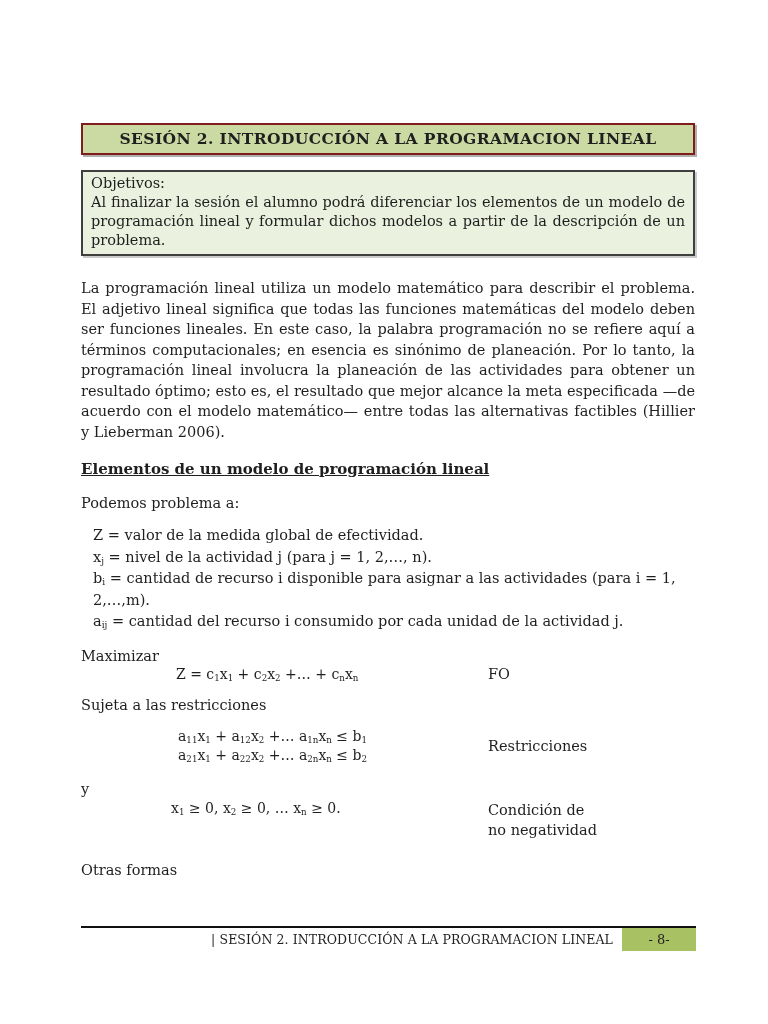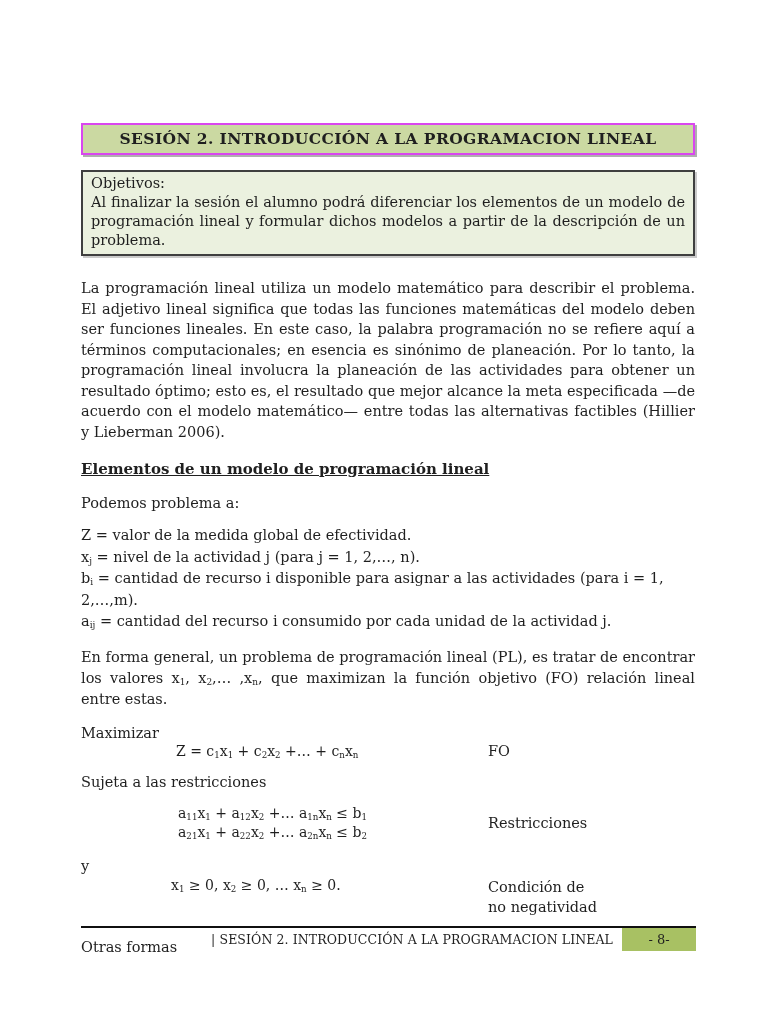--- a/index.html
+++ b/index.html
@@ -6,21 +6,21 @@
   html,body { width:768px; height:1024px; }
   body {
     background:#ffffff;
     font-family:"DejaVu Serif","Liberation Serif",serif;
     color:#1f1f1f;
   }
   .page { position:relative; width:768px; height:1024px; background:#fff; overflow:hidden; }
   .content { position:absolute; left:81px; top:0; width:614px; padding-top:123px; }
 
   .title-banner {
-    border:2px solid #d946ef;
+    border:2px solid #7f1d1d;
     background:#cbd9a2;
     box-shadow:2px 2px 0 rgba(110,110,110,.55);
     text-align:center;
     font-weight:bold;
     font-size:15.5px;
     letter-spacing:.4px;
     padding:4px 2px 5px;
   }
 
   .objectives-box {
@@ -44,21 +44,21 @@
 
   .section-heading {
     margin-top:18px;
     font-size:15px;
     font-weight:bold;
     text-decoration:underline;
   }
 
   .defs-intro { margin-top:17px; font-size:14.5px; }
 
-  .definitions { margin-top:14px; font-size:14.5px; line-height:21.5px; }
+  .definitions { margin-top:14px; font-size:14.5px; line-height:21.5px;margin-left:12px; }
 
   .general-para {
     margin-top:14px;
     font-size:14.5px;
     line-height:21px;
     text-align:justify;
   }
 
   .plain-line { margin-top:15px; font-size:14.5px; }
 
@@ -124,21 +124,20 @@
 
     <div class="defs-intro">Podemos problema a:</div>
 
     <div class="definitions">
       <div>Z = valor de la medida global de efectividad.</div>
       <div>x<sub>j</sub> = nivel de la actividad j (para j = 1, 2,…, n).</div>
       <div>b<sub>i</sub> = cantidad de recurso i disponible para asignar a las actividades (para i = 1, 2,…,m).</div>
       <div>a<sub>ij</sub> = cantidad del recurso i consumido por cada unidad de la actividad j.</div>
     </div>
 
-    <p class="general-para">En forma general, un problema de programación lineal (PL), es tratar de encontrar los valores x<sub>1</sub>, x<sub>2</sub>,… ,x<sub>n</sub>, que maximizan la función objetivo (FO) relación lineal entre estas.</p>
 
     <div class="plain-line">Maximizar</div>
 
     <div class="eq-row">
       <span class="eq">Z = c<sub>1</sub>x<sub>1</sub> + c<sub>2</sub>x<sub>2</sub> +… + c<sub>n</sub>x<sub>n</sub></span>
       <span class="eq-tag">FO</span>
     </div>
 
     <div class="plain-line">Sujeta a las restricciones</div>
 

